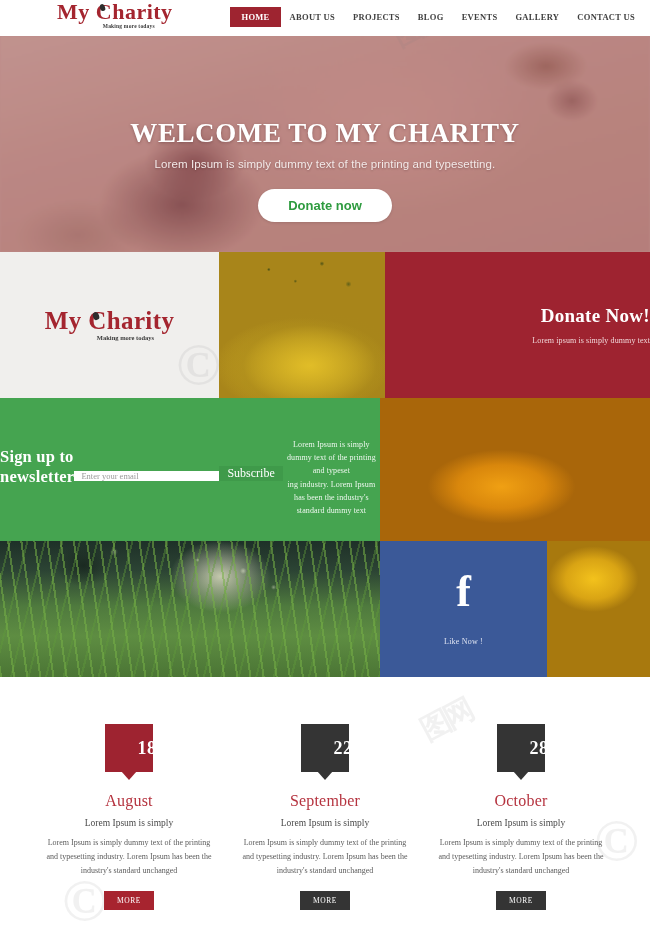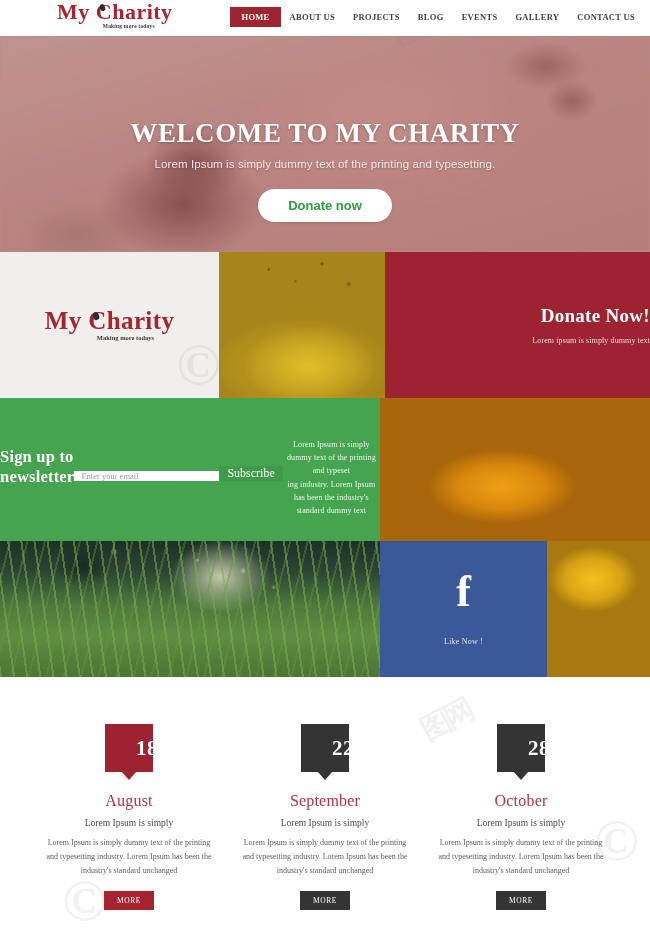--- a/index.html
+++ b/index.html
@@ -394,21 +394,21 @@
   }
   .event-badge {
     position: relative;
     width: 48px;
     height: 48px;
     margin: 0 auto;
     display: flex;
     align-items: center;
     justify-content: center;
     font-family: "Liberation Serif", serif;
-    font-size: 21px;
+    font-size: 18px;
     font-weight: bold;
     color: #ffffff;
     letter-spacing: 0.5px;
     padding-left: 36px;
   }
   .event-badge::after {
     content: "";
     position: absolute;
     left: 50%;
     bottom: -8px;

